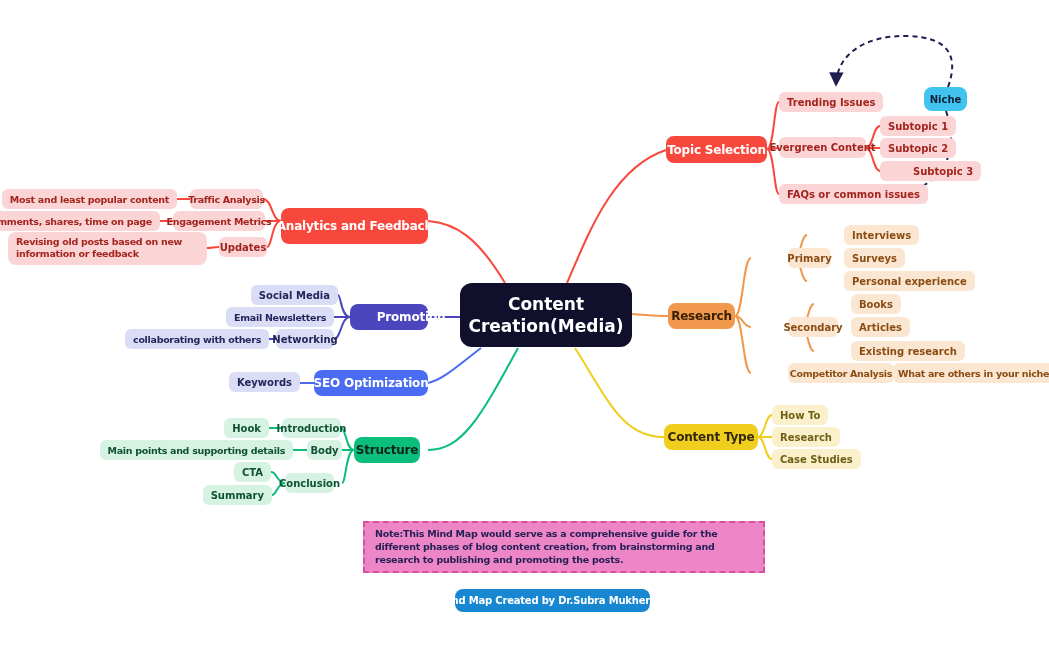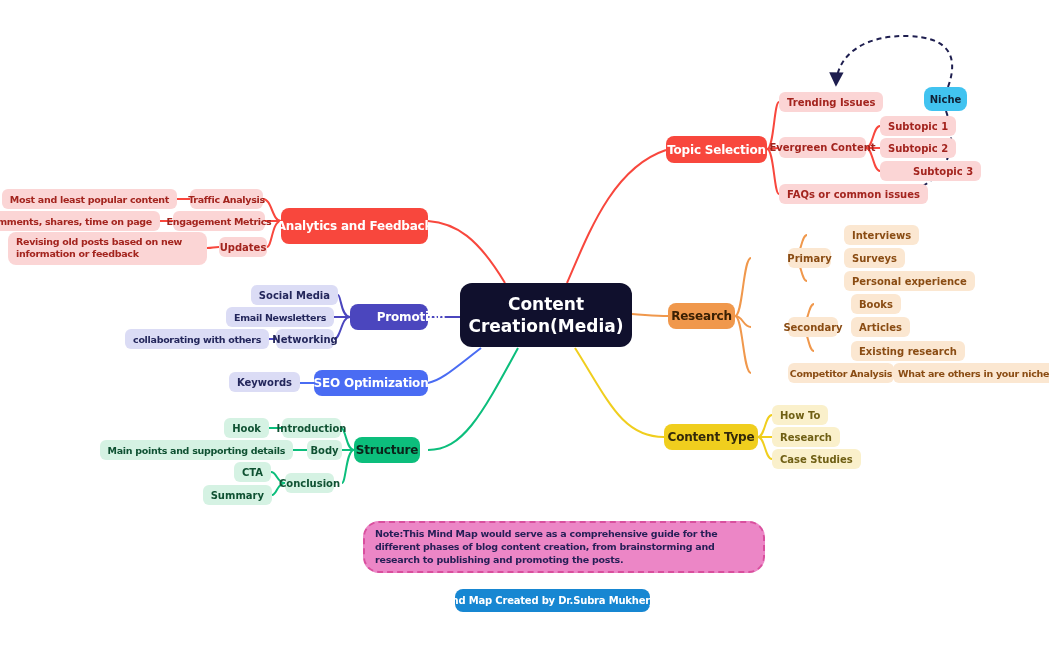--- a/index.html
+++ b/index.html
@@ -22,21 +22,21 @@
   .paleyellow{background:#faf0cb;color:#6f5f14;}
   .indigo-bg{background:#4b46be;color:#ffffff;}
   .lavender{background:#dbdcf5;color:#23265b;}
   .blue-bg{background:#4a6cf3;color:#ffffff;}
   .green-bg{background:#0cbe7c;color:#0b241a;}
   .mint{background:#d5f2e3;color:#0f5132;}
   .cyan-bg{background:#41c3f0;color:#102136;border-radius:8px;}
   .multiline{white-space:normal;line-height:1.3;height:auto;text-align:left;
         padding:4px 8px;border-radius:8px;}
   .note-box{position:absolute;left:363px;top:521px;width:402px;box-sizing:border-box;
-        background:#ec86c6;color:#241e56;border:2px dashed #d94f9e;border-radius:16px;
+        background:#ec86c6;color:#241e56;border:2px dashed #d94f9e;border-radius:0;
         padding:5px 10px;font-size:9.5px;letter-spacing:-0.25px;font-weight:bold;line-height:1.35;}
   .credit-box{position:absolute;left:455px;top:589px;width:195px;height:23px;
         background:#1787d2;color:#ffffff;border-radius:8px;display:flex;align-items:center;
         justify-content:center;font-size:10px;letter-spacing:-0.2px;font-weight:bold;white-space:nowrap;}
 </style>
 </head>
 <body>
 
 <div id="canvas">
 

